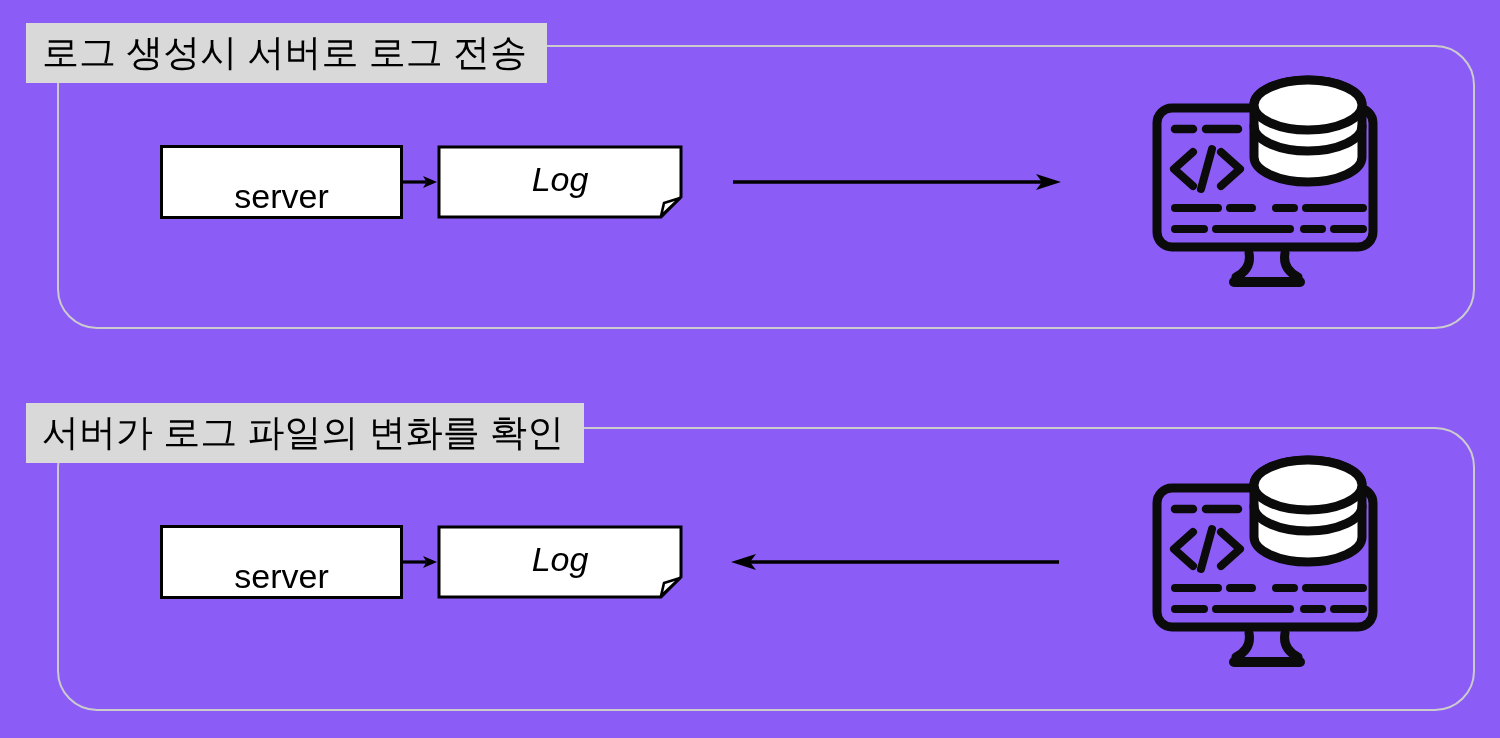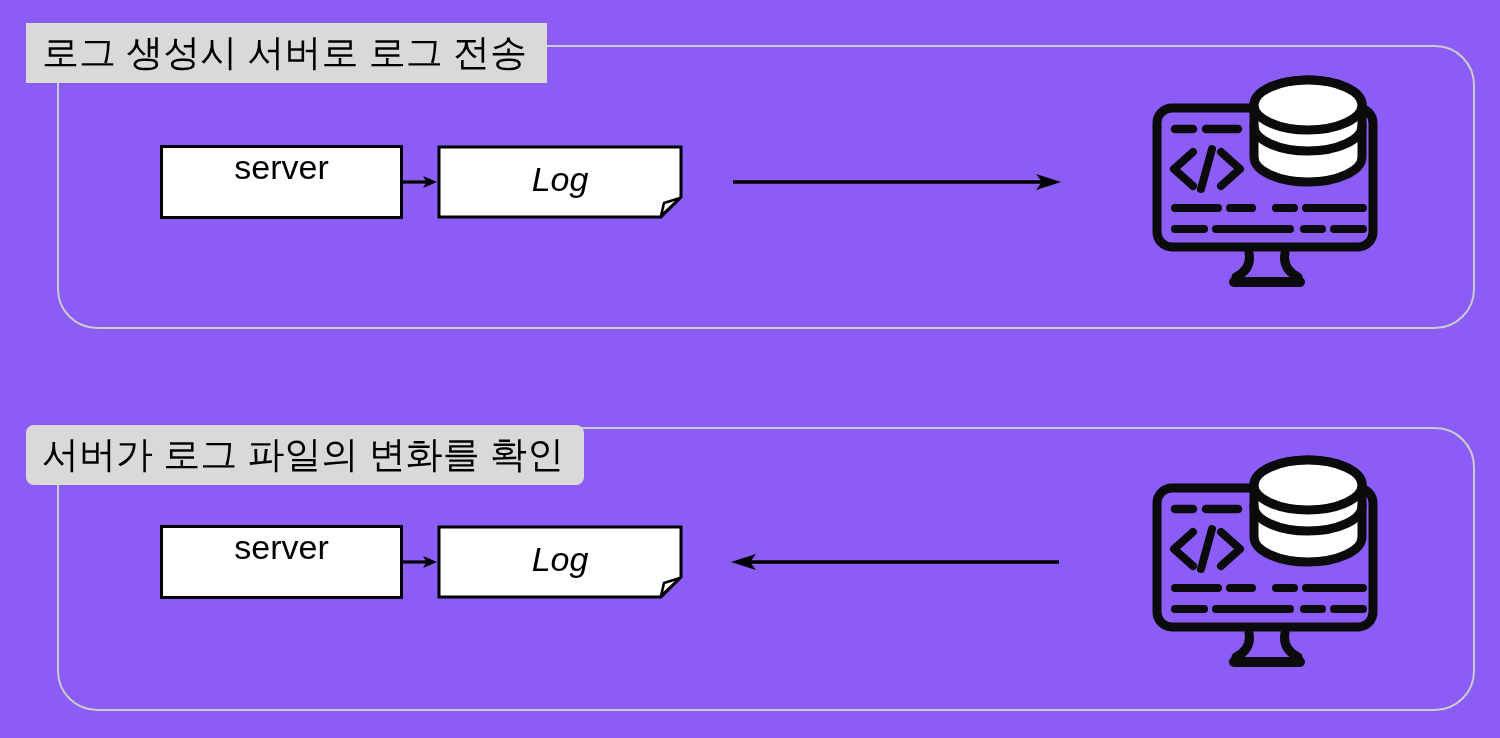--- a/index.html
+++ b/index.html
@@ -32,32 +32,32 @@
     left: 26px;
     background: #d9d9d9;
     color: #000000;
     font-size: 37px;
     line-height: 1.0;
     padding: 11px 20px 12px 16px;
     white-space: nowrap;
     z-index: 3;
   }
   .t1 { top: 23px; }
-  .t2 { top: 425px; border-radius: 8px; }
+  .t2 { top: 403px; }
   
   .server-node {
     position: absolute;
     left: 160px;
     width: 243px;
     height: 74px;
     border: 3px solid #000000;
     background: #ffffff;
     box-sizing: border-box;
     display: flex;
-    align-items: flex-start;
+    align-items: flex-end;
     justify-content: center;
     font-size: 34px;
     color: #000000;
     z-index: 2;
   }
   .s1 { top: 145px; }
   .s2 { top: 525px; }
   
   .log-node {
     position: absolute;

